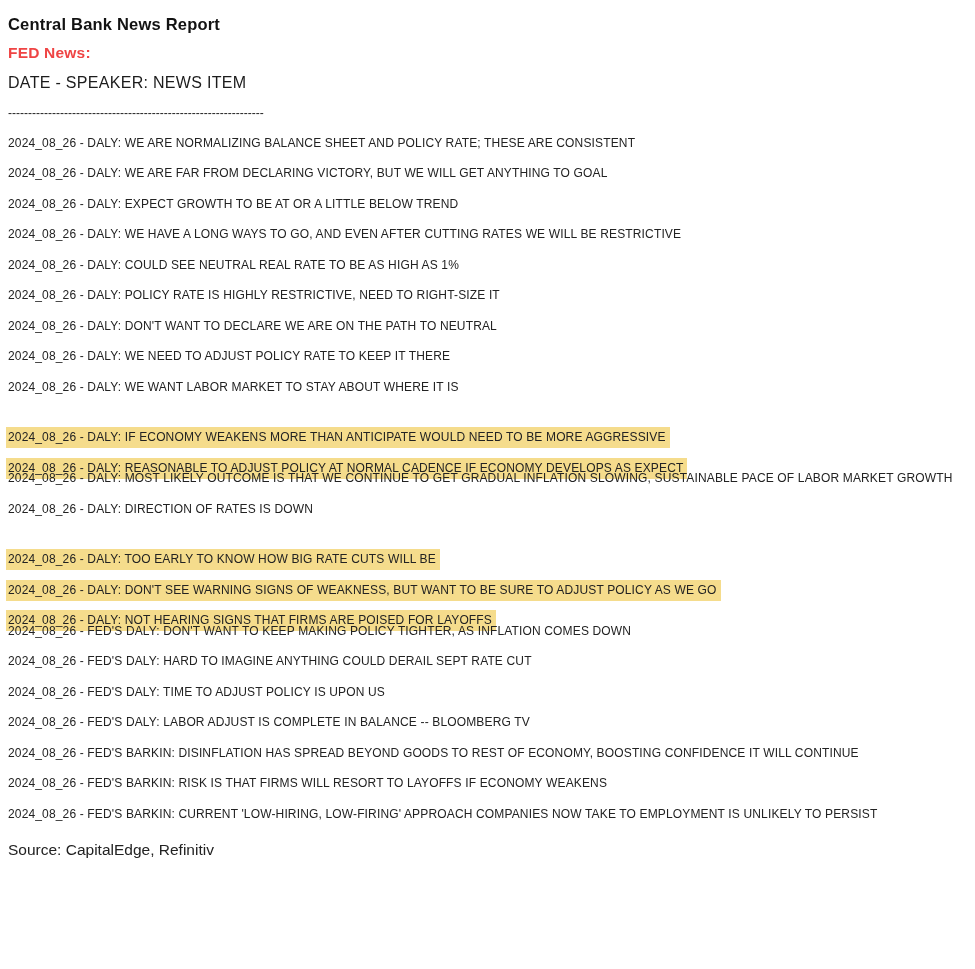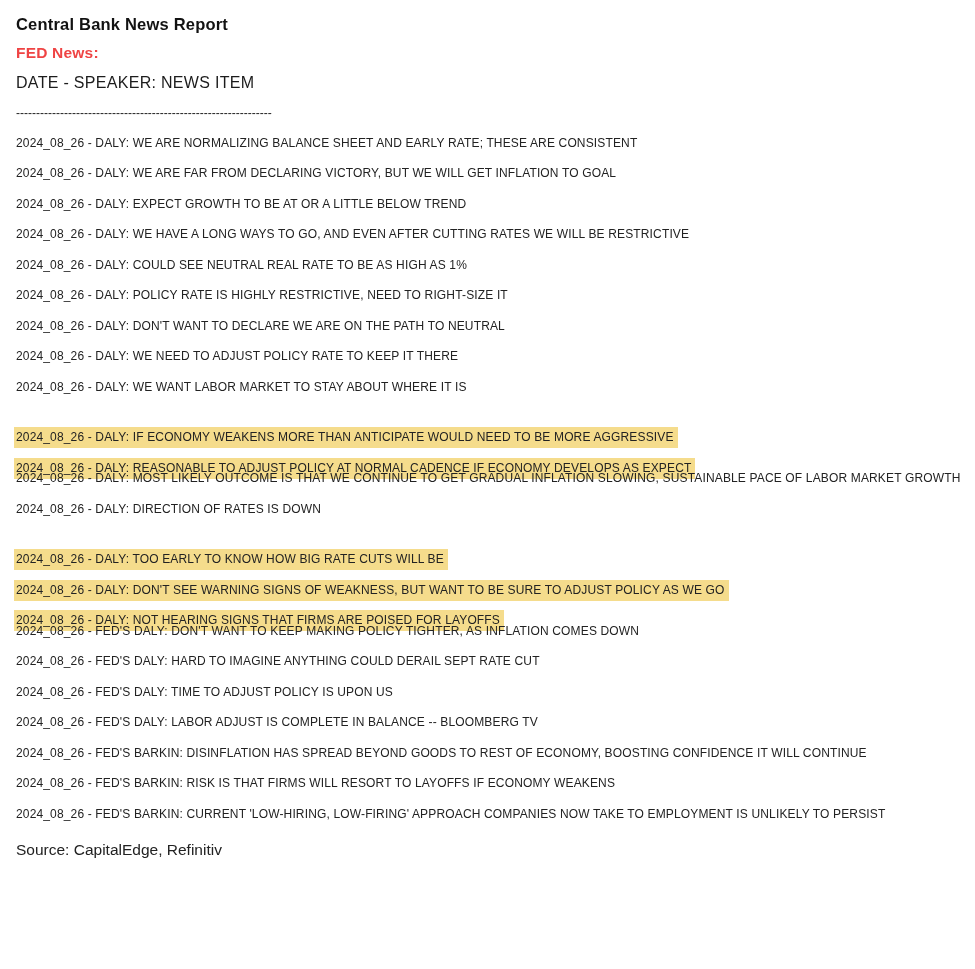--- a/index.html
+++ b/index.html
@@ -8,21 +8,21 @@
     background: #ffffff;
   }
   body {
     width: 975px;
     height: 969px;
     overflow: hidden;
     font-family: "Liberation Sans", "DejaVu Sans", sans-serif;
     color: #1a1a1a;
   }
   .page {
-    padding: 14px 10px 0 16px;
+    padding: 14px 10px 0 8px;
   }
   .report-title {
     font-size: 16.5px;
     font-weight: 700;
     line-height: 20px;
     letter-spacing: 0.2px;
     color: #121212;
     margin: 0;
   }
   .section-heading {
@@ -78,24 +78,24 @@
 </head>
 <body>
 
 <div class="page">
   <h1 class="report-title">Central Bank News Report</h1>
   <h2 class="section-heading">FED News:</h2>
   <div class="col-header">DATE - SPEAKER: NEWS ITEM</div>
   <div class="separator">----------------------------------------------------------------</div>
   <div class="news-list" id="news-list">
       <div class="news-row">
-    <span class="news-text">2024_08_26 - DALY: WE ARE NORMALIZING BALANCE SHEET AND EARLY RATE; THESE ARE CONSISTENT</span>
+    <span class="news-text">2024_08_26 - DALY: WE ARE NORMALIZING BALANCE SHEET AND POLICY RATE; THESE ARE CONSISTENT</span>
   </div>
       <div class="news-row">
-    <span class="news-text">2024_08_26 - DALY: WE ARE FAR FROM DECLARING VICTORY, BUT WE WILL GET INFLATION TO GOAL</span>
+    <span class="news-text">2024_08_26 - DALY: WE ARE FAR FROM DECLARING VICTORY, BUT WE WILL GET ANYTHING TO GOAL</span>
   </div>
       <div class="news-row">
     <span class="news-text">2024_08_26 - DALY: EXPECT GROWTH TO BE AT OR A LITTLE BELOW TREND</span>
   </div>
       <div class="news-row">
     <span class="news-text">2024_08_26 - DALY: WE HAVE A LONG WAYS TO GO, AND EVEN AFTER CUTTING RATES WE WILL BE RESTRICTIVE</span>
   </div>
       <div class="news-row">
     <span class="news-text">2024_08_26 - DALY: COULD SEE NEUTRAL REAL RATE TO BE AS HIGH AS 1%</span>
   </div>

